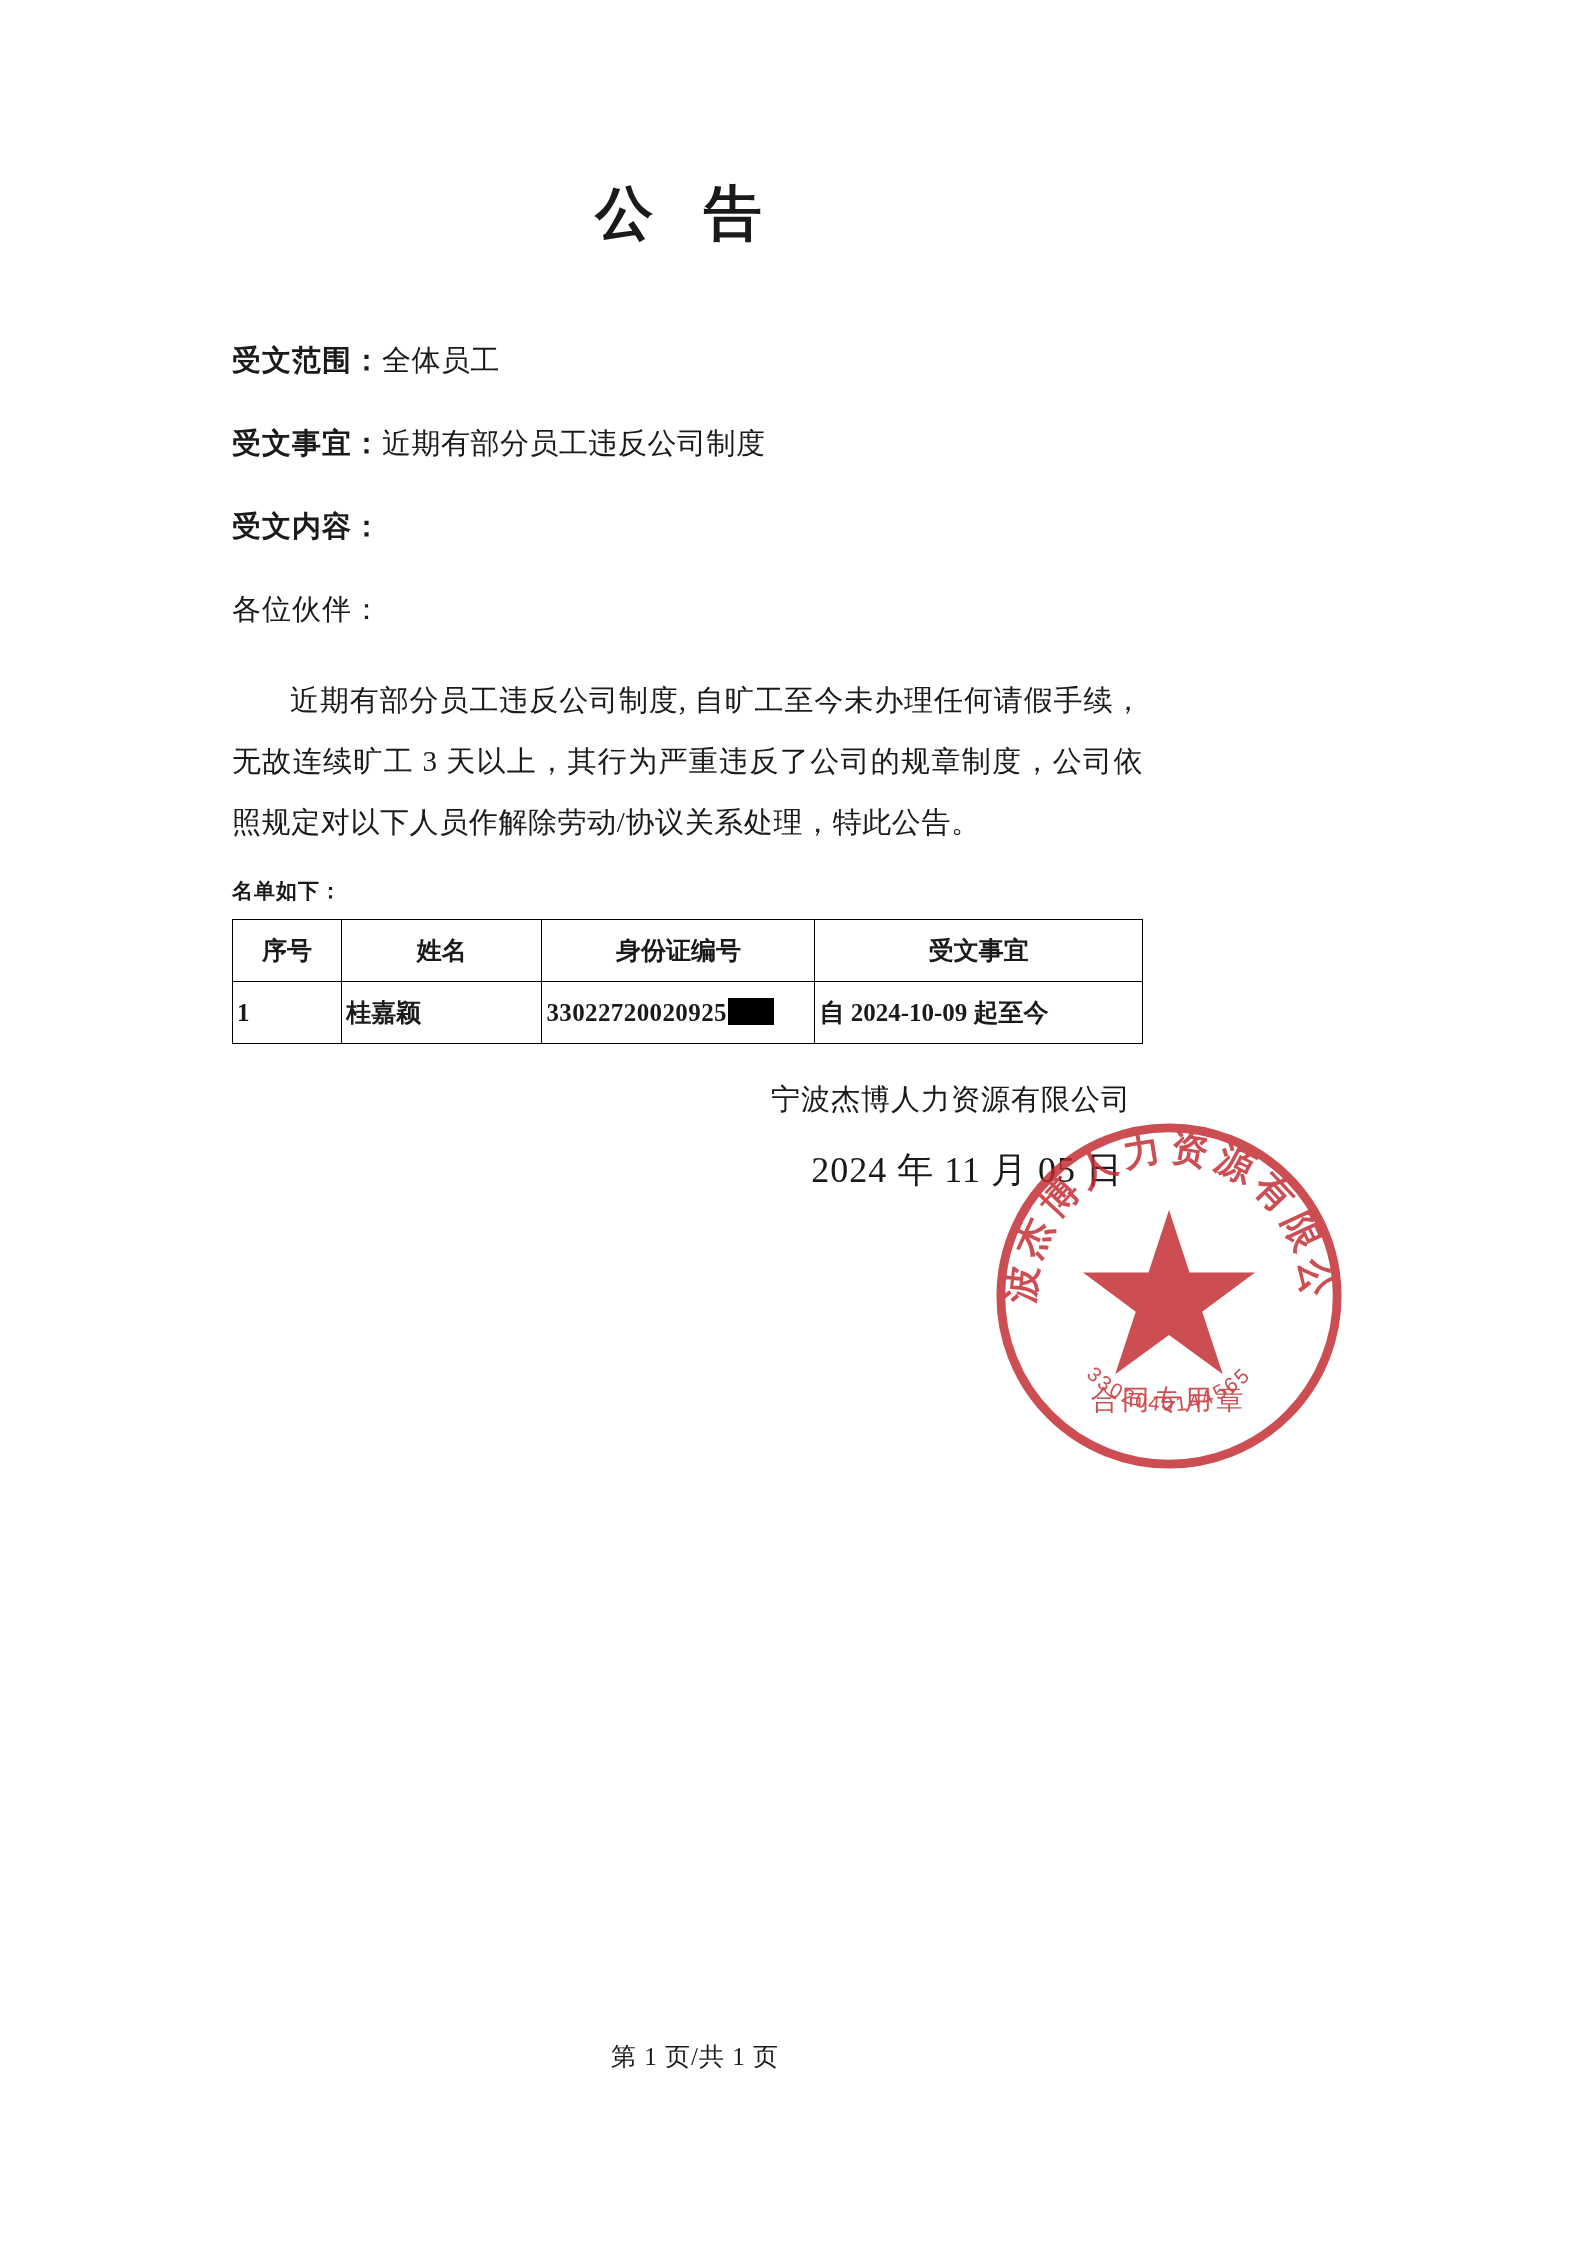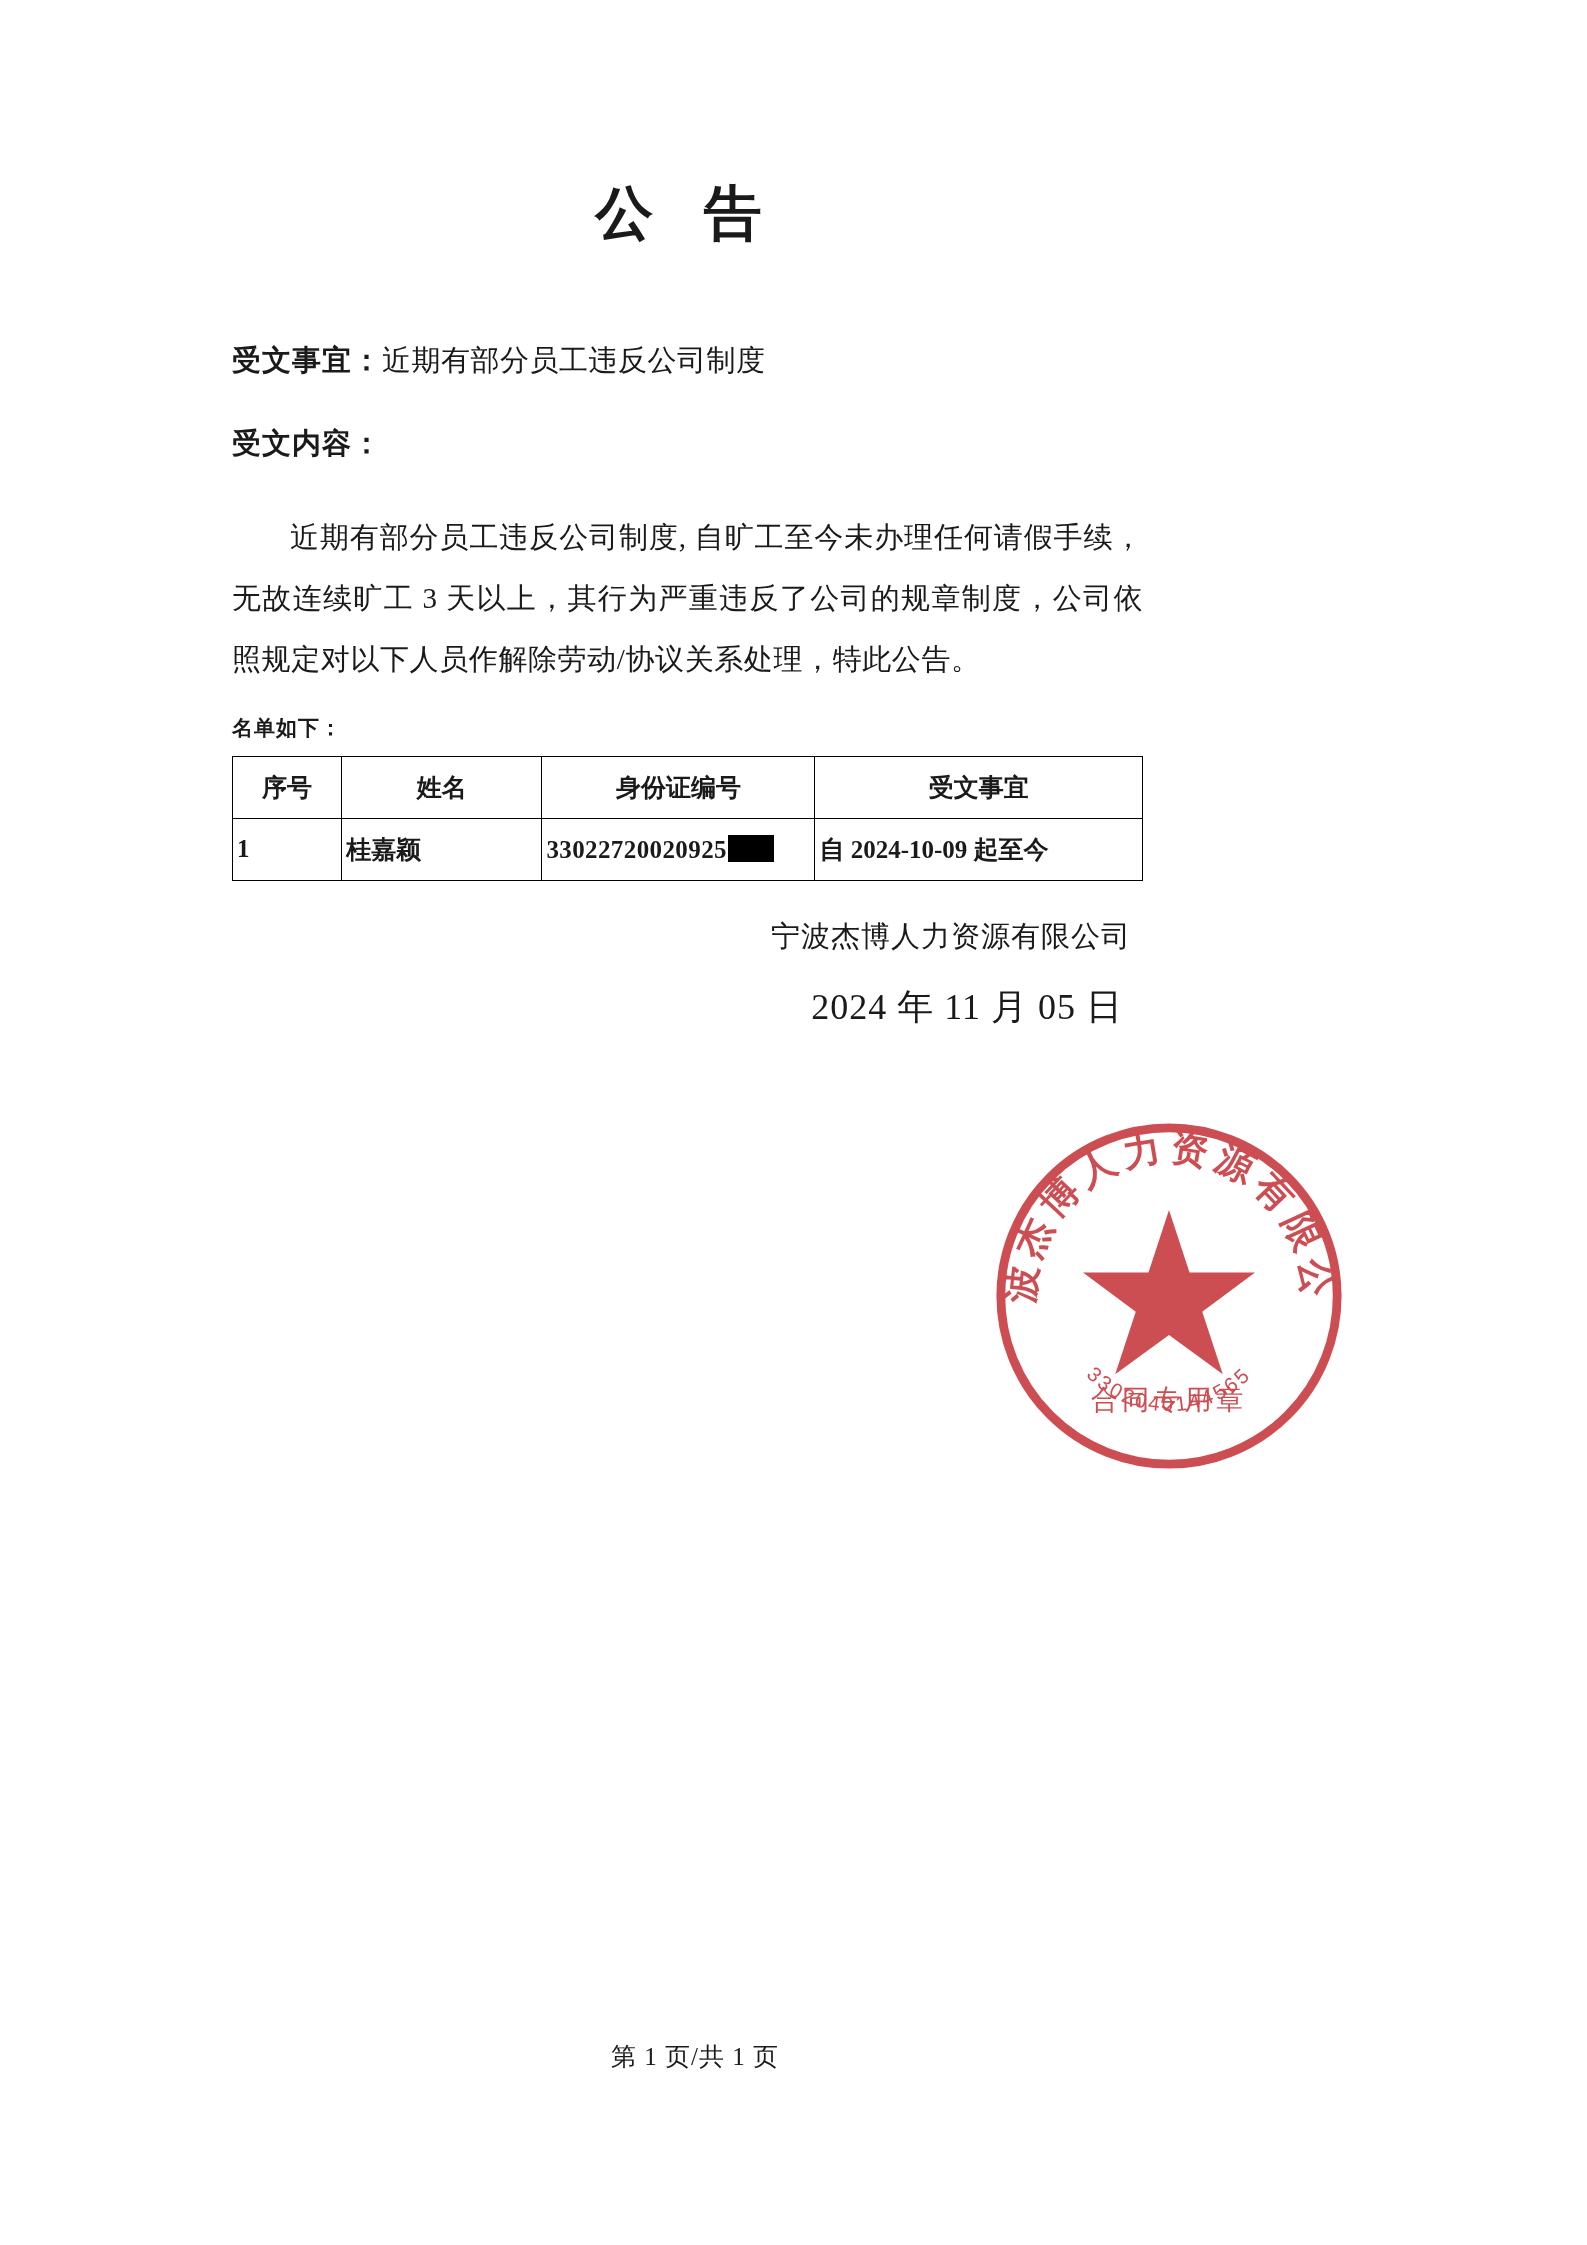--- a/index.html
+++ b/index.html
@@ -146,29 +146,33 @@
   }
 </style>
 </head>
 <body>
 
 <div class="page">
 
   <h1 class="doc-title">公  告</h1>
 
 
+  <div class="field-row">
+    <span class="field-label">受文范围：</span><span class="field-value">全体员工</span>
+  </div>
 
   <div class="field-row">
     <span class="field-label">受文事宜：</span><span class="field-value">近期有部分员工违反公司制度</span>
   </div>
 
   <div class="field-row">
     <span class="field-label">受文内容：</span><span class="field-value"></span>
   </div>
 
+  <div class="salutation">各位伙伴：</div>
 
   <p class="body-para">近期有部分员工违反公司制度, 自旷工至今未办理任何请假手续，无故连续旷工 3 天以上，其行为严重违反了公司的规章制度，公司依照规定对以下人员作解除劳动/协议关系处理，特此公告。</p>
 
   <div class="list-lead">名单如下：</div>
 
   <table class="roster">
     <colgroup>
       <col class="col-idx">
         <col class="col-name">
         <col class="col-id">

